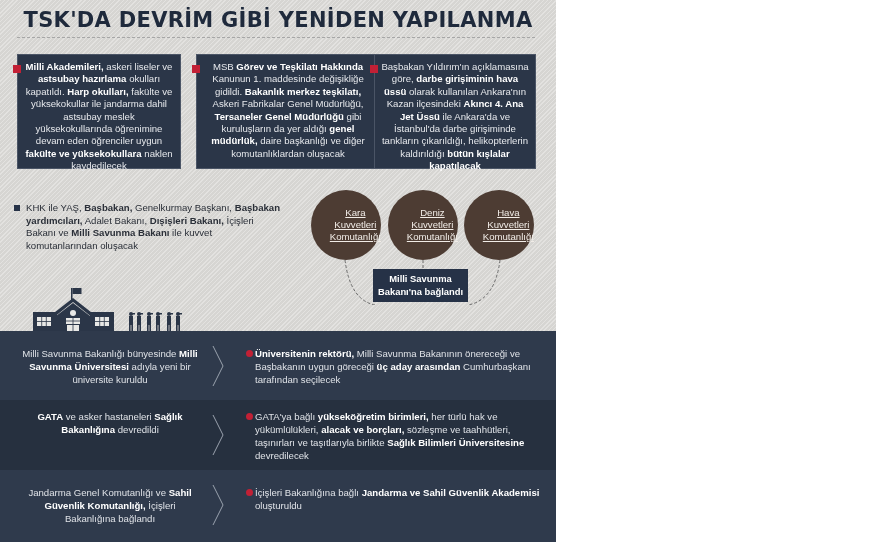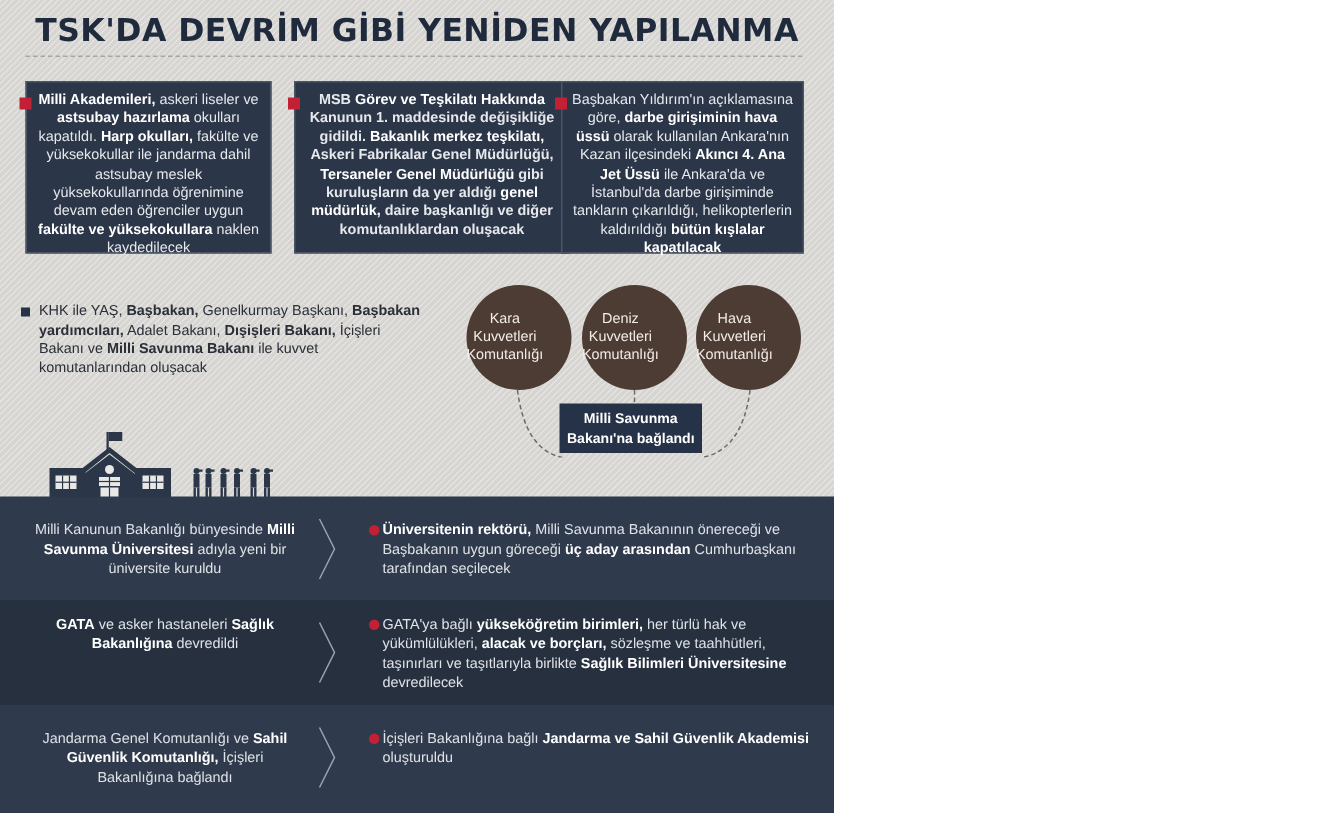--- a/index.html
+++ b/index.html
@@ -31,21 +31,21 @@
   }
   .khk {
     position: absolute; left: 14px; top: 202px; width: 272px; font-size: 9.6px; line-height: 12.5px;
     color: #2a2f38;
   }
   .khk-sq { position: absolute; left: 0; top: 3px; width: 6px; height: 6px; background: #263247; }
   .khk-text { padding-left: 12px; }
   .circle {
     position: absolute; top: 190px; width: 70px; height: 70px; border-radius: 50%;
     background: #4d3c33; color: #f1ece7; font-size: 9.6px; line-height: 12px;
-    display: flex; align-items: center; justify-content: flex-start; text-align: center;
+    display: flex; align-items: center; justify-content: flex-end; text-align: center; text-decoration: underline;
   }
   .connector { position: absolute; left: 300px; top: 180px; width: 250px; height: 125px; }
   .msb-box {
     position: absolute; left: 373px; top: 269px; width: 95px; height: 33px; background: #263247;
     color: #ffffff; font-weight: bold; font-size: 9.4px; line-height: 12.5px; text-align: center;
     padding-top: 4px;
   }
   .skyline { position: absolute; left: 0; top: 270px; width: 556px; height: 62px; }
   .band {
     position: absolute; left: 0; width: 556px; color: #dfe2e7; font-size: 9.6px; line-height: 13px;
@@ -64,21 +64,21 @@
 
 <div class="panel">
 
   <div class="title">TSK'DA DEVRİM GİBİ YENİDEN YAPILANMA</div>
   <div class="title-rule"></div>
 
   <div class="box" style="left:17px;width:164px;">
     <span class="bullet-sq"></span>
     <div class="rich"><b>Milli Akademileri,</b><span> askeri liseler ve </span><b>astsubay hazırlama</b><span> okulları kapatıldı. </span><b>Harp okulları,</b><span> fakülte ve yüksekokullar ile jandarma dahil astsubay meslek yüksekokullarında öğrenimine devam eden öğrenciler uygun </span><b>fakülte ve yüksekokullara</b><span> naklen kaydedilecek</span></div>
   </div>
-  <div class="box" style="left:196px;width:184px;font-weight:bold;">
+  <div class="box" style="left:196px;width:184px;">
     <span class="bullet-sq"></span>
     <div class="rich"><span>MSB </span><b>Görev ve Teşkilatı Hakkında</b><span> Kanunun 1. maddesinde değişikliğe gidildi. </span><b>Bakanlık merkez teşkilatı,</b><span> Askeri Fabrikalar Genel Müdürlüğü, </span><b>Tersaneler Genel Müdürlüğü</b><span> gibi kuruluşların da yer aldığı </span><b>genel müdürlük,</b><span> daire başkanlığı ve diğer komutanlıklardan oluşacak</span></div>
   </div>
   <div class="box" style="left:374px;width:162px;">
     <span class="bullet-sq"></span>
     <div class="rich"><span>Başbakan Yıldırım'ın açıklamasına göre, </span><b>darbe girişiminin hava üssü</b><span> olarak kullanılan Ankara'nın Kazan ilçesindeki </span><b>Akıncı 4. Ana Jet Üssü</b><span> ile Ankara'da ve İstanbul'da darbe girişiminde tankların çıkarıldığı, helikopterlerin kaldırıldığı </span><b>bütün kışlalar kapatılacak</b></div>
   </div>
 
   <div class="khk">
     <span class="khk-sq"></span>
@@ -189,21 +189,21 @@
           <circle cx="3" cy="2" r="2"></circle>
           <rect x="1" y="4" width="4" height="9"></rect>
           <rect x="1" y="13" width="1.6" height="7"></rect>
           <rect x="3.4" y="13" width="1.6" height="7"></rect>
           <rect x="4" y="1" width="3" height="1.5"></rect>
         </g>
     </g>
   </svg>
 
   <div class="band" style="top:331px;height:69px;background:#2f3a4c;">
-    <div class="band-left rich" style="top:16px;"><span>Milli Kanunun Bakanlığı bünyesinde </span><b>Milli Savunma Üniversitesi</b><span> adıyla yeni bir üniversite kuruldu</span></div>
+    <div class="band-left rich" style="top:16px;"><span>Milli Savunma Bakanlığı bünyesinde </span><b>Milli Savunma Üniversitesi</b><span> adıyla yeni bir üniversite kuruldu</span></div>
     <svg class="band-chevron" style="top:14px;height:42px;" viewBox="0 0 16 42">
         <polyline points="3,1 13,21 3,41" fill="none" stroke="#9aa2ae" stroke-width="1"></polyline>
       </svg>
     <div class="band-right" style="top:16px;"><span class="dot"></span><span class="rich"><b>Üniversitenin rektörü,</b><span> Milli Savunma Bakanının önereceği ve Başbakanın uygun göreceği </span><b>üç aday arasından</b><span> Cumhurbaşkanı tarafından seçilecek</span></span></div>
   </div>
 
   <div class="band" style="top:400px;height:70px;background:#26303f;padding-left:40px;">
     <div class="band-left rich" style="top:10px;"><b>GATA</b><span> ve asker hastaneleri </span><b>Sağlık Bakanlığına</b><span> devredildi</span></div>
     <svg class="band-chevron" style="top:14px;height:42px;" viewBox="0 0 16 42">
         <polyline points="3,1 13,21 3,41" fill="none" stroke="#9aa2ae" stroke-width="1"></polyline>

